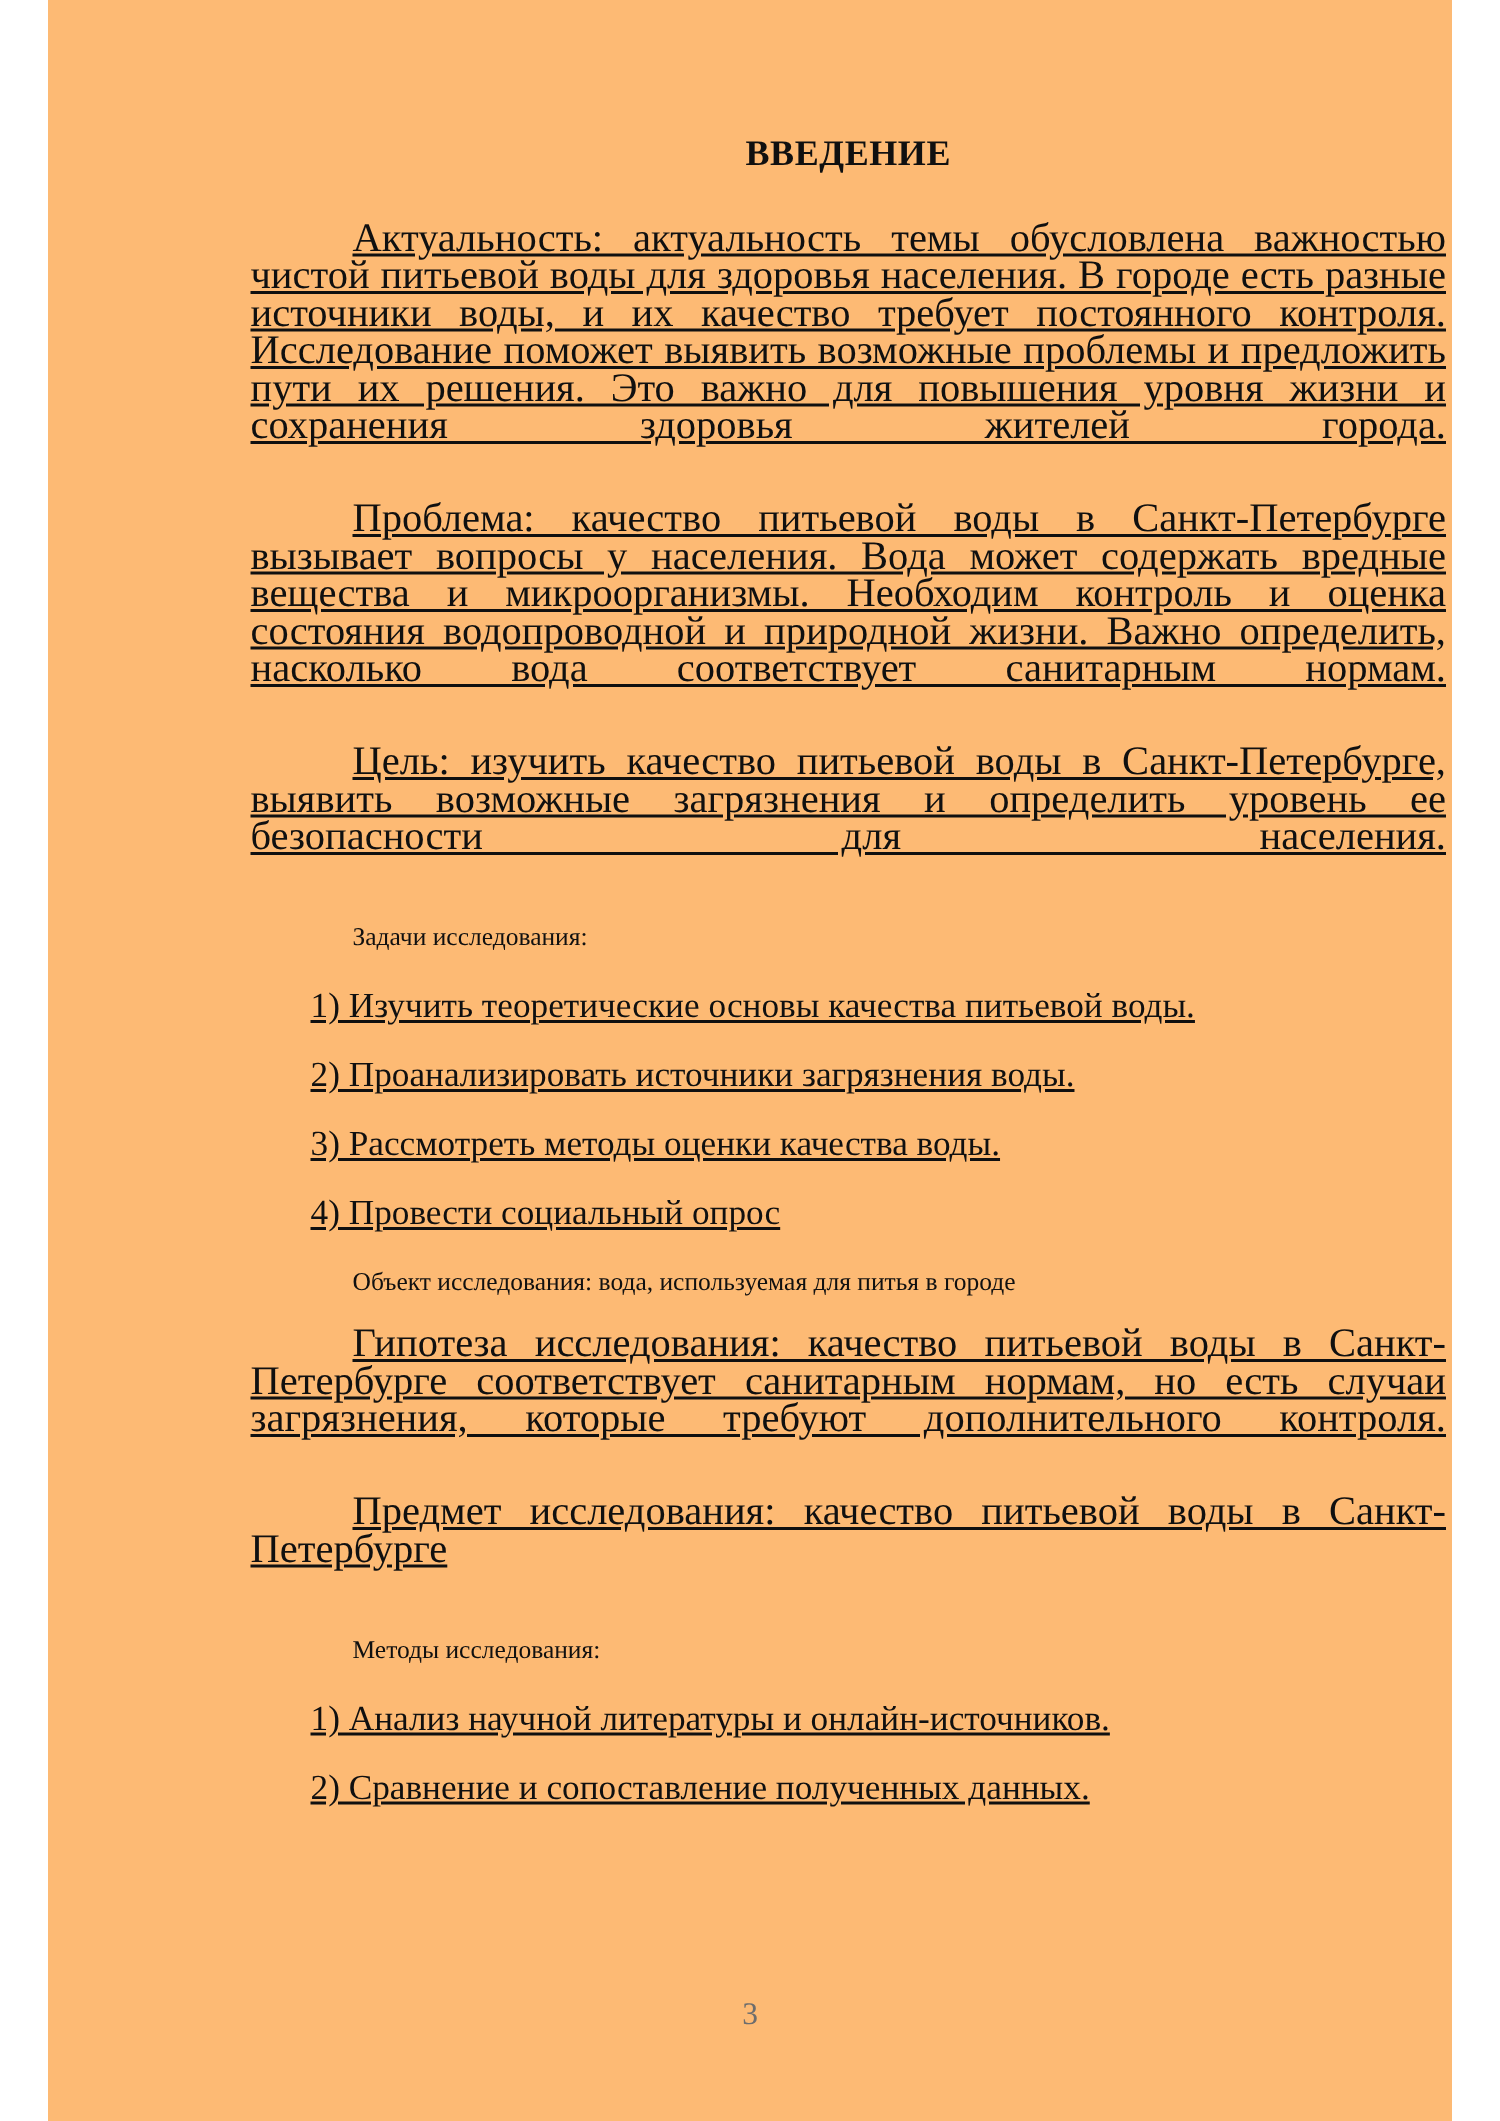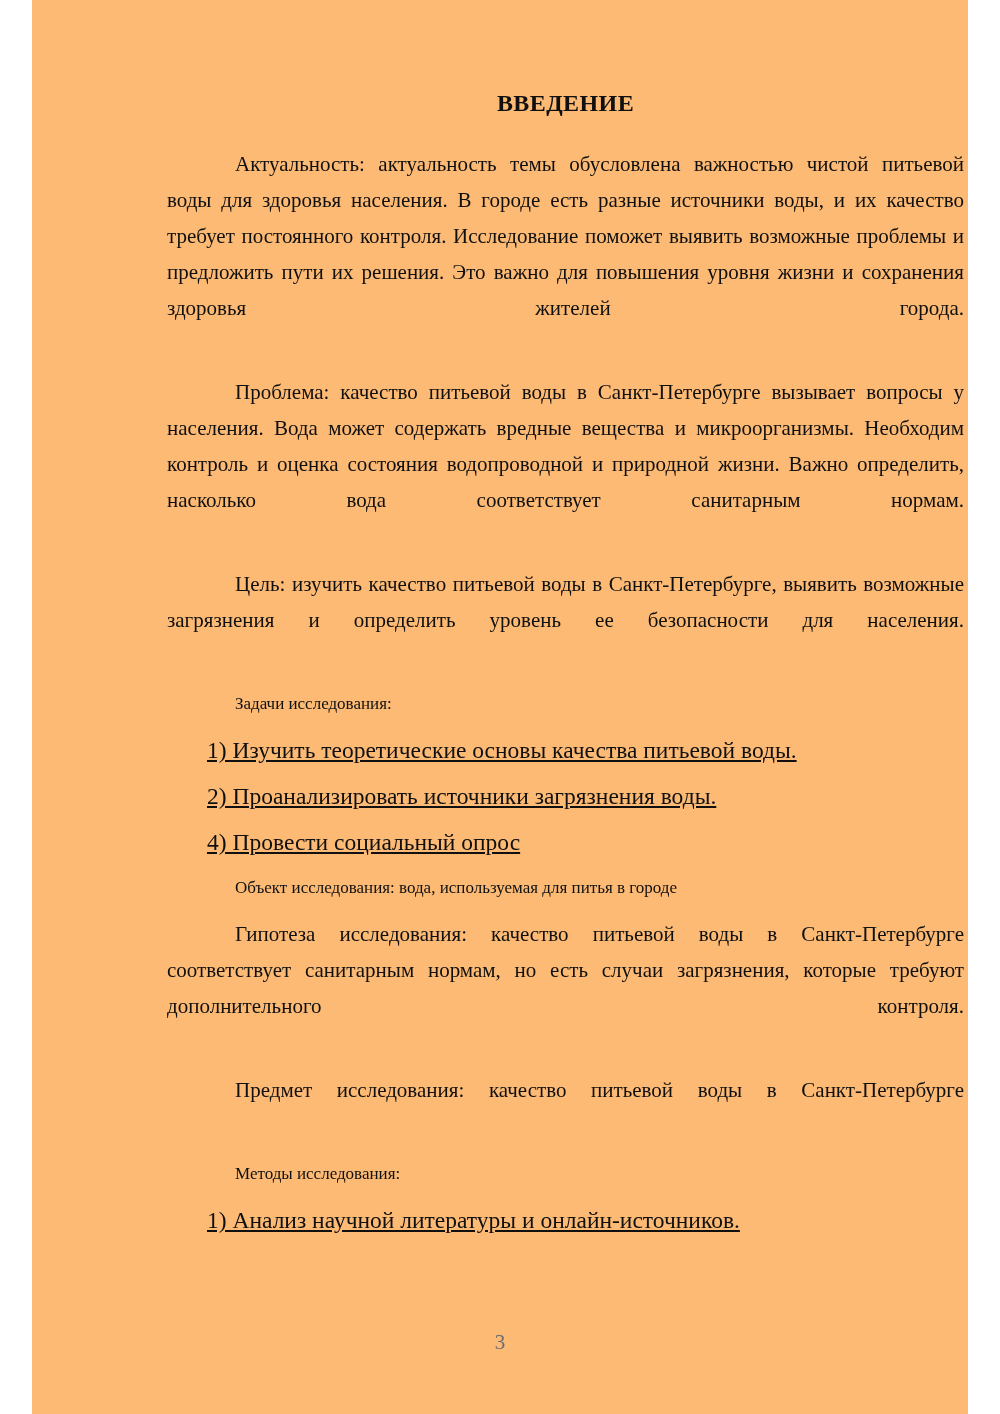--- a/index.html
+++ b/index.html
@@ -31,27 +31,28 @@
   .doc-title {
     font-size: 24px;
     font-weight: bold;
     text-align: center;
     letter-spacing: 0.4px;
     line-height: 30px;
     margin: 0 0 28px 0;
   }
 
   .para {
-    font-size: 21px;
-    line-height: 36px;
+    font-size: 27px;
+    line-height: 25px;
     text-align: justify;
     text-justify: inter-word;
     text-indent: 68px;
     margin: 0 0 12px 0;
     hyphens: none;
+    text-decoration: underline;
   }
 
   
   .para:after {
     content: "";
     display: inline-block;
     width: 100%;
   }
 
   .list-item {
@@ -96,29 +97,31 @@
     <p class="para">Актуальность: актуальность темы обусловлена важностью чистой питьевой воды для здоровья населения. В городе есть разные источники воды, и их качество требует постоянного контроля. Исследование поможет выявить возможные проблемы и предложить пути их решения. Это важно для повышения уровня жизни и сохранения здоровья жителей города.</p>
 
     <p class="para">Проблема: качество питьевой воды в Санкт-Петербурге вызывает вопросы у населения. Вода может содержать вредные вещества и микроорганизмы. Необходим контроль и оценка состояния водопроводной и природной жизни. Важно определить, насколько вода соответствует санитарным нормам.</p>
 
     <p class="para">Цель: изучить качество питьевой воды в Санкт-Петербурге, выявить возможные загрязнения и определить уровень ее безопасности для населения.</p>
 
     <p class="heading-line">Задачи исследования:</p>
 
     <p class="list-item">1) Изучить теоретические основы качества питьевой воды.</p>
     <p class="list-item">2) Проанализировать источники загрязнения воды.</p>
+    <p class="list-item">3) Рассмотреть методы оценки качества воды.</p>
     <p class="list-item">4) Провести социальный опрос</p>
 
     <p class="heading-line">Объект исследования: вода, используемая для питья в городе</p>
 
     <p class="para">Гипотеза исследования: качество питьевой воды в Санкт-Петербурге соответствует санитарным нормам, но есть случаи загрязнения, которые требуют дополнительного контроля.</p>
 
     <p class="para">Предмет исследования: качество питьевой воды в Санкт-Петербурге</p>
 
     <p class="heading-line">Методы исследования:</p>
 
     <p class="list-item">1) Анализ научной литературы и онлайн-источников.</p>
+    <p class="list-item">2) Сравнение и сопоставление полученных данных.</p>
 
   </div>
 
   <div class="page-number">3</div>
 
 </div>
 
 </body></html>

